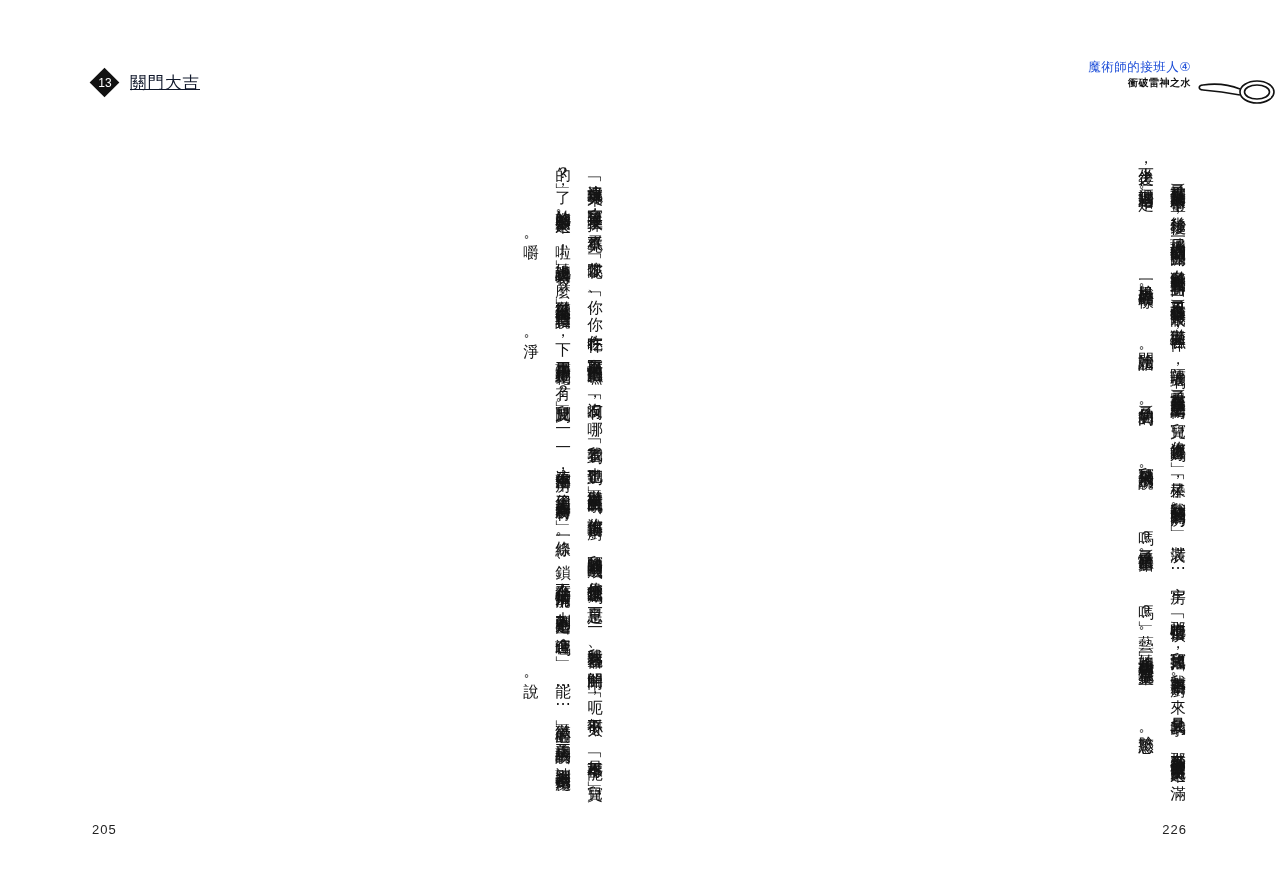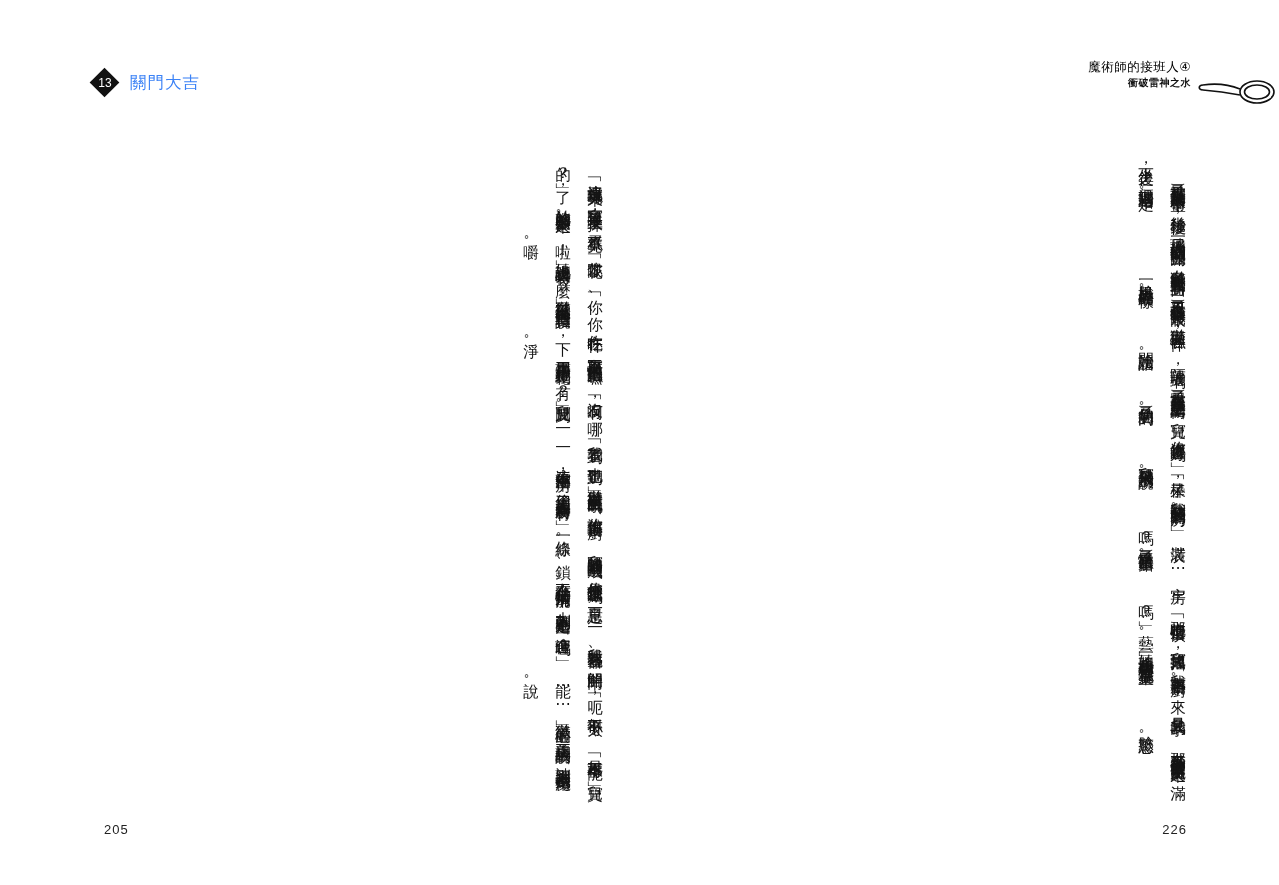--- a/index.html
+++ b/index.html
@@ -53,34 +53,35 @@
     color: #fff;
     font-size: 12px;
     line-height: 1;
     font-family: "Liberation Sans", sans-serif;
     z-index: 2;
   }
   .chapter-title {
     font-size: 16.5px;
     letter-spacing: 1px;
     font-family: "DejaVu Sans", sans-serif;
-    color: #3b82f6;
+    color: #0f172a;
     white-space: nowrap;
+    text-decoration: underline;
   }
 
   .header-right {
     position: absolute;
     right: 88px;
     top: 58px;
     text-align: right;
     line-height: 1.45;
   }
   .header-right .series {
     font-size: 12.5px;
-    color: #000000;
+    color: #1d4ed8;
     letter-spacing: 0.5px;
     white-space: nowrap;
   }
   .header-right .booktitle {
     font-size: 10px;
     font-weight: bold;
     color: #111;
     letter-spacing: 0.5px;
     white-space: nowrap;
   }
@@ -97,21 +98,21 @@
 
   
   .folio {
     position: absolute;
     bottom: 48px;
     font-size: 13px;
     font-family: "Liberation Sans", sans-serif;
     color: #222;
     letter-spacing: 1px;
   }
-  .folio.left { left: 104px; }
+  .folio.left { left: 92px; }
   .folio.right { right: 92px; }
 
   
   .page-body {
     position: absolute;
     top: 155px;
     height: 620px;
     writing-mode: vertical-rl;
     text-orientation: upright;
     font-family: "DejaVu Sans", sans-serif;

